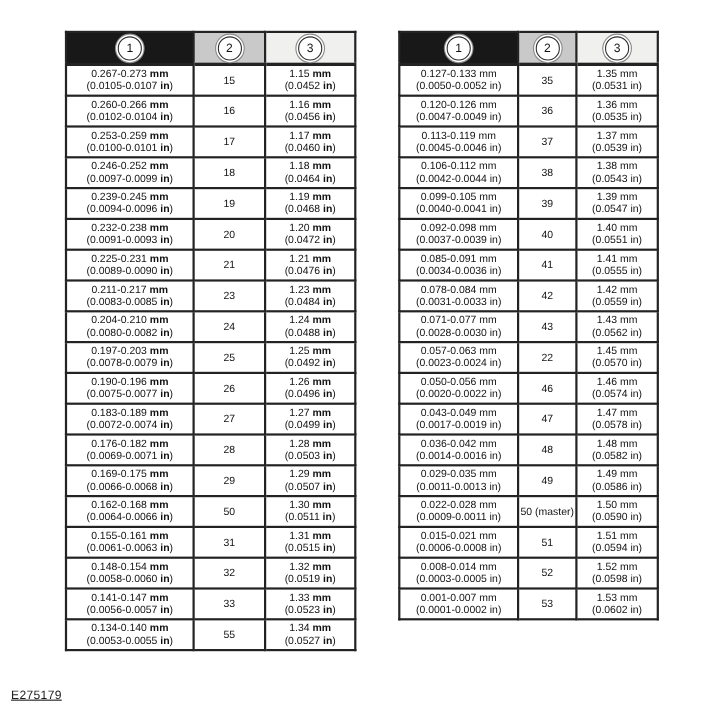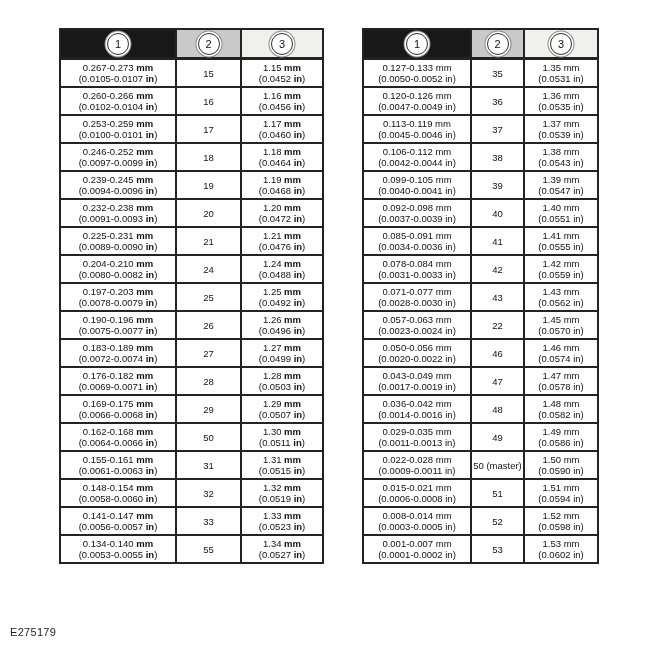--- a/index.html
+++ b/index.html
@@ -80,20 +80,21 @@
   table.bold-units b  { font-weight: bold; }
   table.plain-units b { font-weight: normal; }
 
   .fig-label {
     position: absolute;
     left: 10px;
     top: 626px;
     font-size: 11px;
     letter-spacing: 0.3px;
     color: #1c1c1c;
+    text-decoration: underline;
   }
 </style>
 </head>
 <body>
 
 <div class="page">
 
   <div class="table-container left">
     <table class="grade-table bold-units" id="table-0">
       <thead>
@@ -176,20 +177,31 @@
               <div class="line">(0.0089-0.0090 <b>in</b>)</div>
             </td>
             <td>21</td>
             <td>
               <div class="line">1.21 <b>mm</b></div>
               <div class="line">(0.0476 <b>in</b>)</div>
             </td>
           </tr>
           <tr>
             <td>
+              <div class="line">0.211-0.217 <b>mm</b></div>
+              <div class="line">(0.0083-0.0085 <b>in</b>)</div>
+            </td>
+            <td>23</td>
+            <td>
+              <div class="line">1.23 <b>mm</b></div>
+              <div class="line">(0.0484 <b>in</b>)</div>
+            </td>
+          </tr>
+          <tr>
+            <td>
               <div class="line">0.204-0.210 <b>mm</b></div>
               <div class="line">(0.0080-0.0082 <b>in</b>)</div>
             </td>
             <td>24</td>
             <td>
               <div class="line">1.24 <b>mm</b></div>
               <div class="line">(0.0488 <b>in</b>)</div>
             </td>
           </tr>
           <tr>

